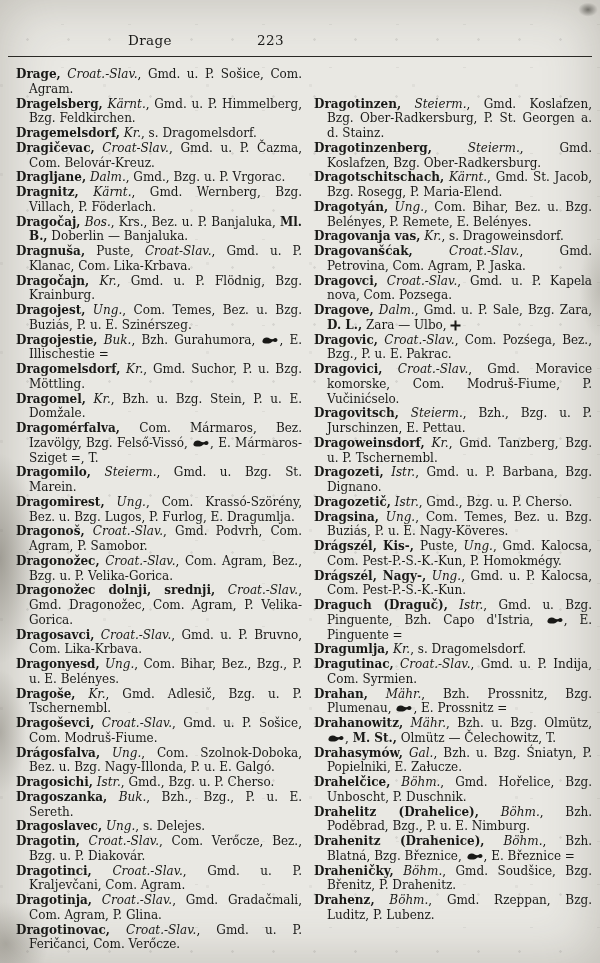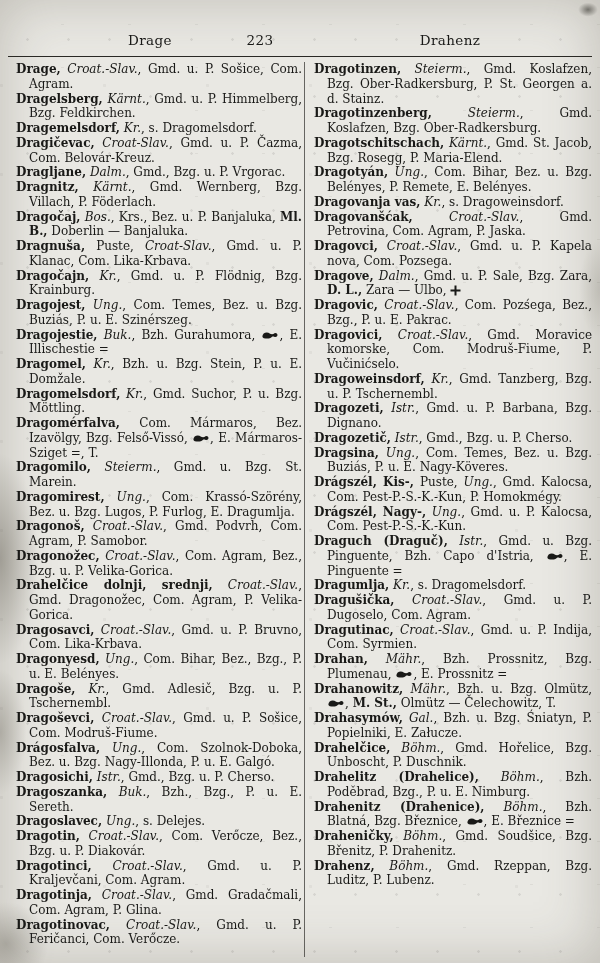--- a/index.html
+++ b/index.html
@@ -25,72 +25,71 @@
       radial-gradient(55px 150px at 0% 58%, rgba(75,70,58,.38), transparent 70%),
       radial-gradient(38px 90px  at 0% 76%, rgba(75,70,58,.28), transparent 70%),
       radial-gradient(60px 60px  at 1% 98%, rgba(75,70,58,.30), transparent 70%),
       radial-gradient(30px 70px  at 100% 30%, rgba(75,70,58,.16), transparent 70%),
       radial-gradient(14px 10px  at 98% 1%, rgba(40,38,32,.55), transparent 70%);
   }
   
   .runhead{position:relative;height:52px;}
   .runhead span{position:absolute;top:32px;font-size:13.5px;letter-spacing:.4px;}
   .rh-left {left:0;width:300px;text-align:center;}
-  .rh-num  {left:225px;width:70px;text-align:center;}
+  .rh-num  {left:214px;width:70px;text-align:right;}
   .rh-right{left:310px;width:280px;text-align:center;}
   .headrule{position:absolute;left:8px;right:8px;top:56px;border-top:1.6px solid #2a2925;}
   
-  .cols{position:absolute;top:62px;left:0;right:0;bottom:6px;display:flex;}
+  .cols{position:absolute;top:62px;left:0;right:0;bottom:6px;display:flex;align-items:center;}
   .col{font-size:12px;line-height:14.75px;text-align:justify;}
   .col-left {width:286px;padding-left:16px;padding-right:2px;}
   .col-right{width:278px;padding-left:9px;padding-right:6px;}
   .coldiv{width:1px;background:linear-gradient(#3a3935,#3a3935) repeat-y;background-size:1px 100%;margin:0;opacity:.75;}
   .entry{margin:0;padding-left:13px;text-indent:-13px;}
   .hw{font-weight:bold;}
   .rg{font-style:italic;}
   .sym svg{height:9px;width:auto;vertical-align:-1px;fill:#191917;}
   .sym.cross svg{height:11px;vertical-align:-2px;}
 </style>
 </head>
 <body>
 
 <div class="page">
 
   <div class="runhead">
     <span class="rh-left">Drage</span>
     <span class="rh-num">223</span>
-    <span class="rh-right">Drahenz</span>
     <div class="headrule"></div>
   </div>
 
   <div class="cols">
     <div class="col col-left">
         <p class="entry"><span class="hw">Drage,</span><span class="rg"> Croat.-Slav.</span><span class="tx">, Gmd. u. P. Sošice, Com. Agram.</span></p>
         <p class="entry"><span class="hw">Dragelsberg,</span><span class="rg"> Kärnt.</span><span class="tx">, Gmd. u. P. Himmelberg, Bzg. Feldkirchen.</span></p>
         <p class="entry"><span class="hw">Dragemelsdorf,</span><span class="rg"> Kr.</span><span class="tx">, s. Dragomelsdorf.</span></p>
         <p class="entry"><span class="hw">Dragičevac,</span><span class="rg"> Croat-Slav.</span><span class="tx">, Gmd. u. P. Čazma, Com. Belovár-Kreuz.</span></p>
         <p class="entry"><span class="hw">Dragljane,</span><span class="rg"> Dalm.</span><span class="tx">, Gmd., Bzg. u. P. Vrgorac.</span></p>
         <p class="entry"><span class="hw">Dragnitz,</span><span class="rg"> Kärnt.</span><span class="tx">, Gmd. Wernberg, Bzg. Villach, P. Föderlach.</span></p>
         <p class="entry"><span class="hw">Dragočaj,</span><span class="rg"> Bos.</span><span class="tx">, Krs., Bez. u. P. Banjaluka, </span><span class="hw">Ml. B.,</span><span class="tx"> Doberlin — Banjaluka.</span></p>
         <p class="entry"><span class="hw">Dragnuša,</span><span class="tx"> Puste,</span><span class="rg"> Croat-Slav.</span><span class="tx">, Gmd. u. P. Klanac, Com. Lika-Krbava.</span></p>
         <p class="entry"><span class="hw">Dragočajn,</span><span class="rg"> Kr.</span><span class="tx">, Gmd. u. P. Flödnig, Bzg. Krainburg.</span></p>
         <p class="entry"><span class="hw">Dragojest,</span><span class="rg"> Ung.</span><span class="tx">, Com. Temes, Bez. u. Bzg. Buziás, P. u. E. Szinérszeg.</span></p>
         <p class="entry"><span class="hw">Dragojestie,</span><span class="rg"> Buk.</span><span class="tx">, Bzh. Gurahumora, </span><span class="sym posthorn"><svg viewBox="0 0 26 13">
               <path d="M2 8C2 4.2 5 2 8.3 2c4 0 4.8 2.7 7.7 2.7 2.6 0 2.6-1.9 4.6-1.9 1.9 0 3.2 1.3 3.2 2.9 0 1.8-1.4 2.9-3 2.9-1.4 0-2-.8-3.6-.8-1.9 0-2.6 3.2-7.7 3.2C5.2 11 2 10.7 2 8z"></path>
             </svg></span><span class="tx">, E. Illischestie =</span></p>
+        <p class="entry"><span class="hw">Dragomelsdorf,</span><span class="rg"> Kr.</span><span class="tx">, Gmd. Suchor, P. u. Bzg. Möttling.</span></p>
         <p class="entry"><span class="hw">Dragomel,</span><span class="rg"> Kr.</span><span class="tx">, Bzh. u. Bzg. Stein, P. u. E. Domžale.</span></p>
-        <p class="entry"><span class="hw">Dragomelsdorf,</span><span class="rg"> Kr.</span><span class="tx">, Gmd. Suchor, P. u. Bzg. Möttling.</span></p>
         <p class="entry"><span class="hw">Dragomérfalva,</span><span class="tx"> Com. Mármaros, Bez. Izavölgy, Bzg. Felső-Vissó, </span><span class="sym posthorn"><svg viewBox="0 0 26 13">
               <path d="M2 8C2 4.2 5 2 8.3 2c4 0 4.8 2.7 7.7 2.7 2.6 0 2.6-1.9 4.6-1.9 1.9 0 3.2 1.3 3.2 2.9 0 1.8-1.4 2.9-3 2.9-1.4 0-2-.8-3.6-.8-1.9 0-2.6 3.2-7.7 3.2C5.2 11 2 10.7 2 8z"></path>
             </svg></span><span class="tx">, E. Mármaros-Sziget =, T.</span></p>
         <p class="entry"><span class="hw">Dragomilo,</span><span class="rg"> Steierm.</span><span class="tx">, Gmd. u. Bzg. St. Marein.</span></p>
         <p class="entry"><span class="hw">Dragomirest,</span><span class="rg"> Ung.</span><span class="tx">, Com. Krassó-Szörény, Bez. u. Bzg. Lugos, P. Furlog, E. Dragumlja.</span></p>
         <p class="entry"><span class="hw">Dragonoš,</span><span class="rg"> Croat.-Slav.</span><span class="tx">, Gmd. Podvrh, Com. Agram, P. Samobor.</span></p>
         <p class="entry"><span class="hw">Dragonožec,</span><span class="rg"> Croat.-Slav.</span><span class="tx">, Com. Agram, Bez., Bzg. u. P. Velika-Gorica.</span></p>
-        <p class="entry"><span class="hw">Drahelčice dolnji, srednji,</span><span class="rg"> Croat.-Slav.</span><span class="tx">, Gmd. Dragonožec, Com. Agram, P. Velika-Gorica.</span></p>
+        <p class="entry"><span class="hw">Dragonožec dolnji, srednji,</span><span class="rg"> Croat.-Slav.</span><span class="tx">, Gmd. Dragonožec, Com. Agram, P. Velika-Gorica.</span></p>
         <p class="entry"><span class="hw">Dragosavci,</span><span class="rg"> Croat.-Slav.</span><span class="tx">, Gmd. u. P. Bruvno, Com. Lika-Krbava.</span></p>
         <p class="entry"><span class="hw">Dragonyesd,</span><span class="rg"> Ung.</span><span class="tx">, Com. Bihar, Bez., Bzg., P. u. E. Belényes.</span></p>
         <p class="entry"><span class="hw">Dragoše,</span><span class="rg"> Kr.</span><span class="tx">, Gmd. Adlesič, Bzg. u. P. Tschernembl.</span></p>
         <p class="entry"><span class="hw">Dragoševci,</span><span class="rg"> Croat.-Slav.</span><span class="tx">, Gmd. u. P. Sošice, Com. Modruš-Fiume.</span></p>
         <p class="entry"><span class="hw">Drágosfalva,</span><span class="rg"> Ung.</span><span class="tx">, Com. Szolnok-Doboka, Bez. u. Bzg. Nagy-Illonda, P. u. E. Galgó.</span></p>
         <p class="entry"><span class="hw">Dragosichi,</span><span class="rg"> Istr.</span><span class="tx">, Gmd., Bzg. u. P. Cherso.</span></p>
         <p class="entry"><span class="hw">Dragoszanka,</span><span class="rg"> Buk.</span><span class="tx">, Bzh., Bzg., P. u. E. Sereth.</span></p>
         <p class="entry"><span class="hw">Dragoslavec,</span><span class="rg"> Ung.</span><span class="tx">, s. Delejes.</span></p>
         <p class="entry"><span class="hw">Dragotin,</span><span class="rg"> Croat.-Slav.</span><span class="tx">, Com. Verőcze, Bez., Bzg. u. P. Diakovár.</span></p>
         <p class="entry"><span class="hw">Dragotinci,</span><span class="rg"> Croat.-Slav.</span><span class="tx">, Gmd. u. P. Kraljevčani, Com. Agram.</span></p>
@@ -104,31 +103,31 @@
         <p class="entry"><span class="hw">Dragotschitschach,</span><span class="rg"> Kärnt.</span><span class="tx">, Gmd. St. Jacob, Bzg. Rosegg, P. Maria-Elend.</span></p>
         <p class="entry"><span class="hw">Dragotyán,</span><span class="rg"> Ung.</span><span class="tx">, Com. Bihar, Bez. u. Bzg. Belényes, P. Remete, E. Belényes.</span></p>
         <p class="entry"><span class="hw">Dragovanja vas,</span><span class="rg"> Kr.</span><span class="tx">, s. Dragoweinsdorf.</span></p>
         <p class="entry"><span class="hw">Dragovanšćak,</span><span class="rg"> Croat.-Slav.</span><span class="tx">, Gmd. Petrovina, Com. Agram, P. Jaska.</span></p>
         <p class="entry"><span class="hw">Dragovci,</span><span class="rg"> Croat.-Slav.</span><span class="tx">, Gmd. u. P. Kapela nova, Com. Pozsega.</span></p>
         <p class="entry"><span class="hw">Dragove,</span><span class="rg"> Dalm.</span><span class="tx">, Gmd. u. P. Sale, Bzg. Zara, </span><span class="hw">D. L.,</span><span class="tx"> Zara — Ulbo, </span><span class="sym cross"><svg viewBox="0 0 22 22">
               <path d="M9 1h4v8h8v4h-8v8H9v-8H1V9h8z"></path>
             </svg></span></p>
         <p class="entry"><span class="hw">Dragovic,</span><span class="rg"> Croat.-Slav.</span><span class="tx">, Com. Pozśega, Bez., Bzg., P. u. E. Pakrac.</span></p>
         <p class="entry"><span class="hw">Dragovici,</span><span class="rg"> Croat.-Slav.</span><span class="tx">, Gmd. Moravice komorske, Com. Modruš-Fiume, P. Vučinićselo.</span></p>
+        <p class="entry"><span class="hw">Dragovitsch,</span><span class="rg"> Steierm.</span><span class="tx">, Bzh., Bzg. u. P. Jurschinzen, E. Pettau.</span></p>
         <p class="entry"><span class="hw">Dragoweinsdorf,</span><span class="rg"> Kr.</span><span class="tx">, Gmd. Tanzberg, Bzg. u. P. Tschernembl.</span></p>
         <p class="entry"><span class="hw">Dragozeti,</span><span class="rg"> Istr.</span><span class="tx">, Gmd. u. P. Barbana, Bzg. Dignano.</span></p>
         <p class="entry"><span class="hw">Dragozetič,</span><span class="rg"> Istr.</span><span class="tx">, Gmd., Bzg. u. P. Cherso.</span></p>
         <p class="entry"><span class="hw">Dragsina,</span><span class="rg"> Ung.</span><span class="tx">, Com. Temes, Bez. u. Bzg. Buziás, P. u. E. Nagy-Köveres.</span></p>
         <p class="entry"><span class="hw">Drágszél, Kis-,</span><span class="tx"> Puste,</span><span class="rg"> Ung.</span><span class="tx">, Gmd. Kalocsa, Com. Pest-P.-S.-K.-Kun, P. Homokmégy.</span></p>
         <p class="entry"><span class="hw">Drágszél, Nagy-,</span><span class="rg"> Ung.</span><span class="tx">, Gmd. u. P. Kalocsa, Com. Pest-P.-S.-K.-Kun.</span></p>
         <p class="entry"><span class="hw">Draguch (Draguč),</span><span class="rg"> Istr.</span><span class="tx">, Gmd. u. Bzg. Pinguente, Bzh. Capo d'Istria, </span><span class="sym posthorn"><svg viewBox="0 0 26 13">
               <path d="M2 8C2 4.2 5 2 8.3 2c4 0 4.8 2.7 7.7 2.7 2.6 0 2.6-1.9 4.6-1.9 1.9 0 3.2 1.3 3.2 2.9 0 1.8-1.4 2.9-3 2.9-1.4 0-2-.8-3.6-.8-1.9 0-2.6 3.2-7.7 3.2C5.2 11 2 10.7 2 8z"></path>
             </svg></span><span class="tx">, E. Pinguente =</span></p>
         <p class="entry"><span class="hw">Dragumlja,</span><span class="rg"> Kr.</span><span class="tx">, s. Dragomelsdorf.</span></p>
-        <p class="entry"><span class="hw">Dragušička,</span><span class="rg"> Croat.-Slav.</span><span class="tx">, Gmd. u. P. Dugoselo, Com. Agram.</span></p>
         <p class="entry"><span class="hw">Dragutinac,</span><span class="rg"> Croat.-Slav.</span><span class="tx">, Gmd. u. P. Indija, Com. Syrmien.</span></p>
         <p class="entry"><span class="hw">Drahan,</span><span class="rg"> Mähr.</span><span class="tx">, Bzh. Prossnitz, Bzg. Plumenau, </span><span class="sym posthorn"><svg viewBox="0 0 26 13">
               <path d="M2 8C2 4.2 5 2 8.3 2c4 0 4.8 2.7 7.7 2.7 2.6 0 2.6-1.9 4.6-1.9 1.9 0 3.2 1.3 3.2 2.9 0 1.8-1.4 2.9-3 2.9-1.4 0-2-.8-3.6-.8-1.9 0-2.6 3.2-7.7 3.2C5.2 11 2 10.7 2 8z"></path>
             </svg></span><span class="tx">, E. Prossnitz =</span></p>
         <p class="entry"><span class="hw">Drahanowitz,</span><span class="rg"> Mähr.</span><span class="tx">, Bzh. u. Bzg. Olmütz, </span><span class="sym posthorn"><svg viewBox="0 0 26 13">
               <path d="M2 8C2 4.2 5 2 8.3 2c4 0 4.8 2.7 7.7 2.7 2.6 0 2.6-1.9 4.6-1.9 1.9 0 3.2 1.3 3.2 2.9 0 1.8-1.4 2.9-3 2.9-1.4 0-2-.8-3.6-.8-1.9 0-2.6 3.2-7.7 3.2C5.2 11 2 10.7 2 8z"></path>
             </svg></span><span class="tx">, </span><span class="hw">M. St.,</span><span class="tx"> Olmütz — Čelechowitz, T.</span></p>
         <p class="entry"><span class="hw">Drahasymów,</span><span class="rg"> Gal.</span><span class="tx">, Bzh. u. Bzg. Śniatyn, P. Popielniki, E. Załucze.</span></p>
         <p class="entry"><span class="hw">Drahelčice,</span><span class="rg"> Böhm.</span><span class="tx">, Gmd. Hořelice, Bzg. Unboscht, P. Duschnik.</span></p>
         <p class="entry"><span class="hw">Drahelitz (Drahelice),</span><span class="rg"> Böhm.</span><span class="tx">, Bzh. Poděbrad, Bzg., P. u. E. Nimburg.</span></p>

